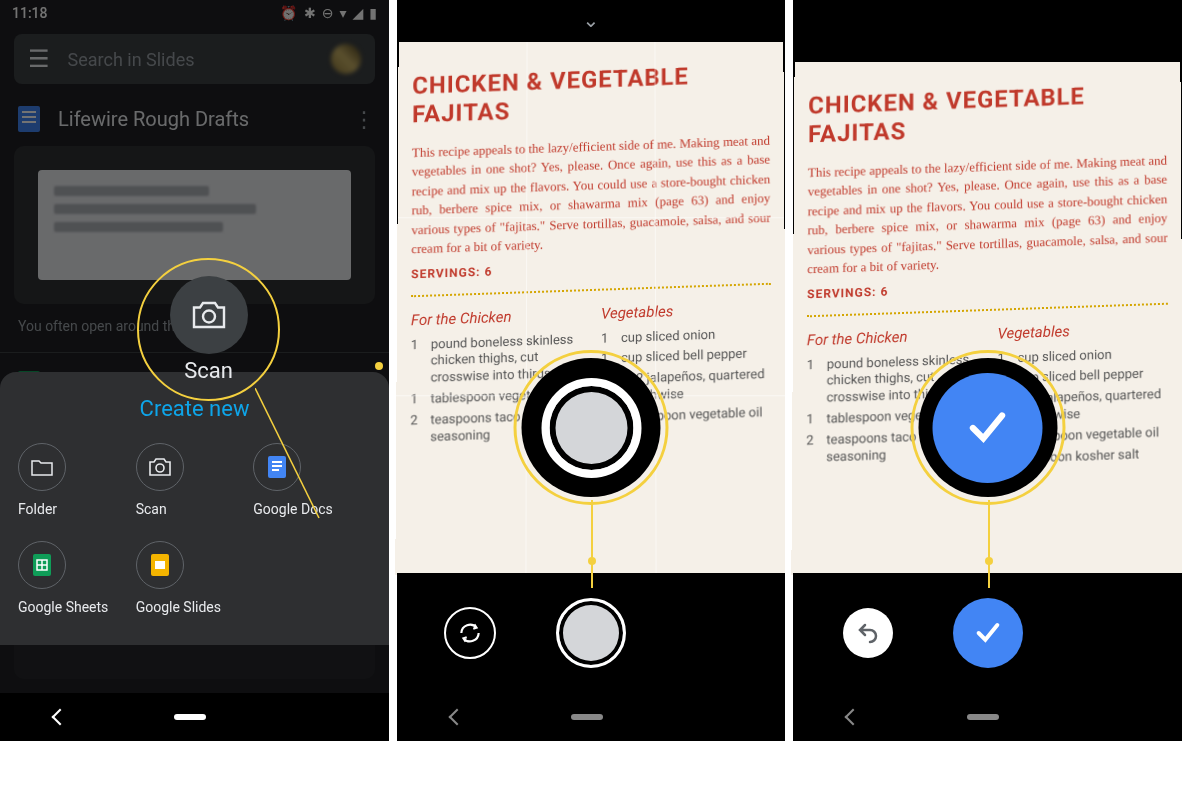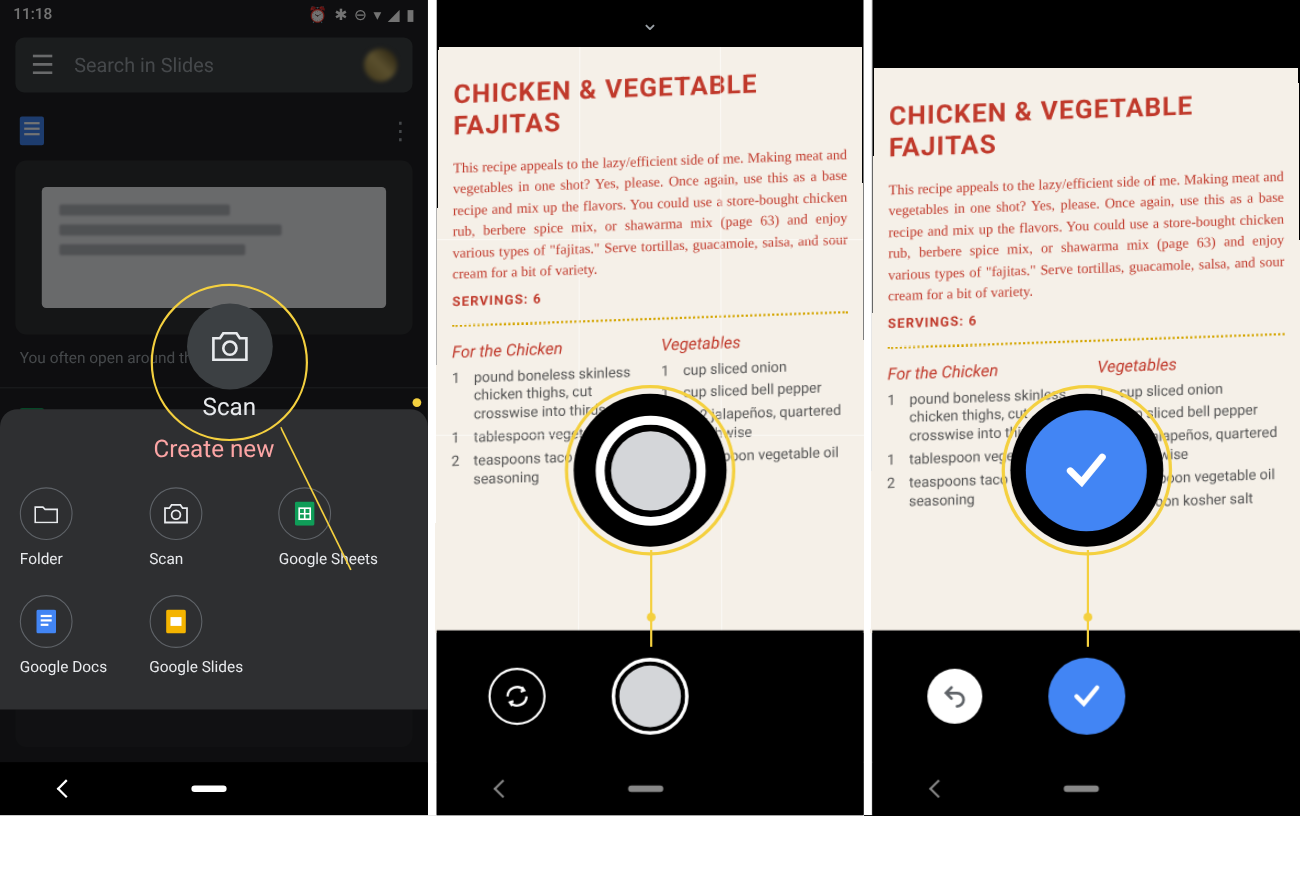--- a/index.html
+++ b/index.html
@@ -29,21 +29,21 @@
 .card-content{background:#e8eaed;height:110px;border-radius:4px;padding:16px}
 .blur-line{height:10px;background:#b0b3b8;margin-bottom:8px;border-radius:2px;filter:blur(1px)}
 .blur-line.w1{width:55%}
 .blur-line.w2{width:72%}
 .blur-line.w3{width:60%}
 .suggest-text{color:#9aa0a6;font-size:14px;padding:0 18px 14px}
 .divider{height:1px;background:#3c4043;margin:4px 0}
 .more-dots{color:#9aa0a6;font-size:22px;position:absolute;right:14px}
 
 .bottom-sheet{position:absolute;bottom:48px;left:0;right:0;background:#2e2f31;border-radius:16px 16px 0 0;z-index:3;padding:24px 0 30px}
-.sheet-title{text-align:center;color:#fca5a5;font-size:22px;margin-bottom:22px}
+.sheet-title{text-align:center;color:#0ea5e9;font-size:22px;margin-bottom:22px}
 .sheet-grid{display:grid;grid-template-columns:repeat(3,1fr);gap:24px 0;padding:0 18px}
 .sheet-item{display:flex;flex-direction:column;gap:10px}
 .sheet-icon-circle{width:48px;height:48px;border:1px solid #5f6368;border-radius:50%;display:flex;align-items:center;justify-content:center;color:#e8eaed}
 .sheet-label{color:#e8eaed;font-size:14px}
 
 .nav-bar{height:48px;display:flex;align-items:center;justify-content:space-around;background:#000;z-index:3;position:relative}
 .nav-back{width:12px;height:12px;border-left:2px solid #fff;border-bottom:2px solid #fff;transform:rotate(45deg)}
 .nav-pill{width:32px;height:6px;background:#fff;border-radius:3px}
 .nav-spacer{width:20px}
 
@@ -113,20 +113,21 @@
       <span class="hamburger">☰</span>
       <span class="search-text">Search in Slides</span>
       <span class="avatar"></span>
     </div>
     <div class="section">
       <span class="docs-icon-sq">
           <span></span>
           <span></span>
           <span></span>
         </span>
+      <span class="section-title">Lifewire Rough Drafts</span>
       <span class="more-dots">⋮</span>
     </div>
     <div class="card">
       <div class="card-content">
         <div class="blur-line w1"></div>
           <div class="blur-line w2"></div>
           <div class="blur-line w3"></div>
       </div>
     </div>
     <div class="suggest-text">You often open around this time</div>
@@ -159,38 +160,38 @@
                 <path d="M2 5 h4 l2-3 h8 l2 3 h4 v13 h-20 z"></path>
                 <circle cx="12" cy="11" r="4"></circle>
               </svg>
             </div>
           <span class="sheet-label">Scan</span>
           <span class="callout-dot" style="top:-10px;right:6px"></span>
         </div>
         <div class="sheet-item">
           <div class="sheet-icon-circle">
               <svg width="18" height="22" viewBox="0 0 18 22">
+                <rect width="18" height="22" rx="2" fill="#4285f4"></rect>
+                <rect x="4" y="5" width="10" height="2" fill="#fff"></rect>
+                <rect x="4" y="9" width="10" height="2" fill="#fff"></rect>
+                <rect x="4" y="13" width="7" height="2" fill="#fff"></rect>
+              </svg>
+            </div>
+          <span class="sheet-label">Google Docs</span>
+        </div>
+        <div class="sheet-item">
+          <div class="sheet-icon-circle">
+              <svg width="18" height="22" viewBox="0 0 18 22">
                 <rect width="18" height="22" rx="2" fill="#0f9d58"></rect>
                 <rect x="4" y="6" width="10" height="10" fill="none" stroke="#fff" stroke-width="1.5"></rect>
                 <line x1="9" y1="6" x2="9" y2="16" stroke="#fff" stroke-width="1.5"></line>
                 <line x1="4" y1="11" x2="14" y2="11" stroke="#fff" stroke-width="1.5"></line>
               </svg>
             </div>
           <span class="sheet-label">Google Sheets</span>
-        </div>
-        <div class="sheet-item">
-          <div class="sheet-icon-circle">
-              <svg width="18" height="22" viewBox="0 0 18 22">
-                <rect width="18" height="22" rx="2" fill="#4285f4"></rect>
-                <rect x="4" y="5" width="10" height="2" fill="#fff"></rect>
-                <rect x="4" y="9" width="10" height="2" fill="#fff"></rect>
-                <rect x="4" y="13" width="7" height="2" fill="#fff"></rect>
-              </svg>
-            </div>
-          <span class="sheet-label">Google Docs</span>
         </div>
         <div class="sheet-item">
           <div class="sheet-icon-circle">
               <svg width="18" height="22" viewBox="0 0 18 22">
                 <rect width="18" height="22" rx="2" fill="#f4b400"></rect>
                 <rect x="4" y="7" width="10" height="8" fill="#fff"></rect>
               </svg>
             </div>
           <span class="sheet-label">Google Slides</span>
         </div>

